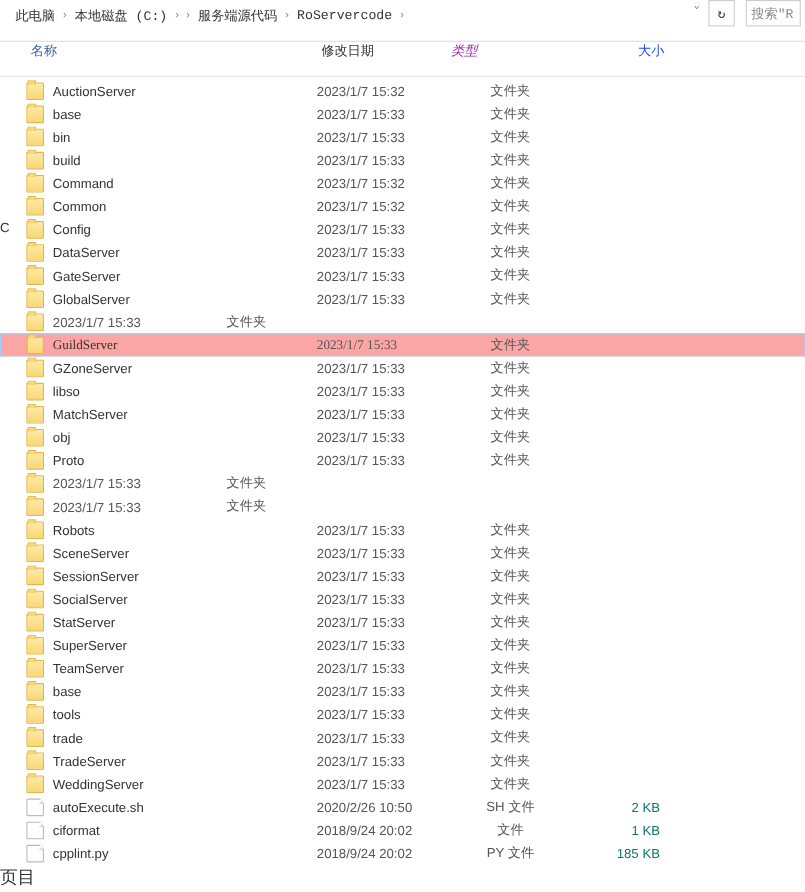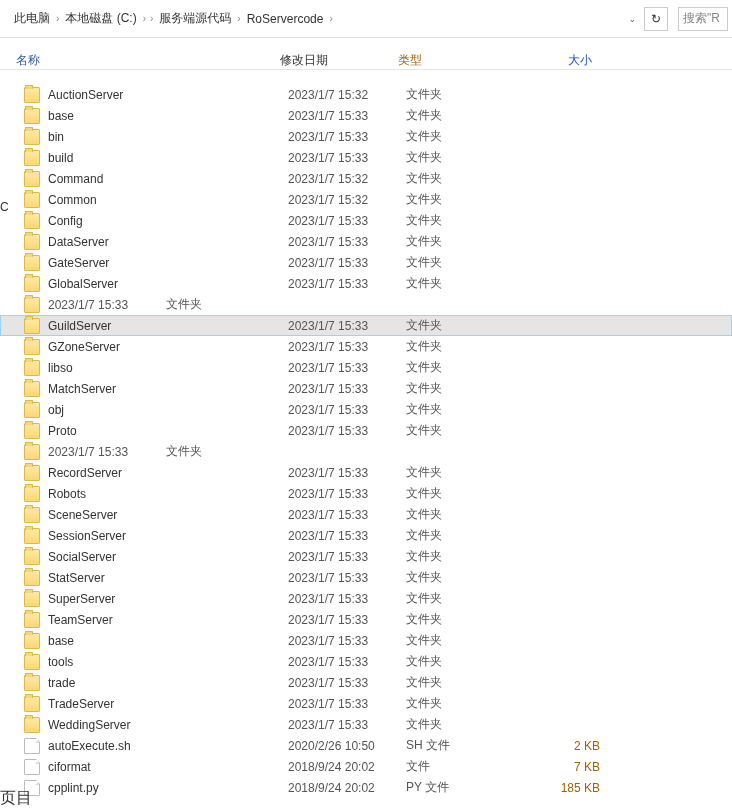--- a/index.html
+++ b/index.html
@@ -7,24 +7,24 @@
       font-family: "Microsoft YaHei", "Segoe UI", Tahoma, sans-serif;
       font-size: 12px;
       background: #ffffff;
       color: #333;
       width: 732px;
       height: 811px;
       overflow: hidden;
     }
     .breadcrumb-bar {
       display: flex;
-      align-items: center;
       height: 38px;
       border-bottom: 1px solid #ddd;
       padding: 0 4px;
+      font-family: Liberation Mono, monospace;
     }
     .breadcrumb {
       display: flex;
       align-items: center;
       flex: 1;
       height: 28px;
       padding: 0 6px;
     }
     .crumb {
       display: inline-flex;
@@ -55,38 +55,37 @@
       padding: 0 4px;
       display: flex;
       align-items: center;
       overflow: hidden;
       color: #888;
     }
     .columns-header {
       display: flex;
       height: 32px;
       border-bottom: 1px solid #e5e5e5;
-      align-items: flex-end;
-      padding-left: 16px;
+      align-items: flex-start;
+      padding-left: 28px;
     }
     .col-name { width: 264px; color: #355b9c; }
     .col-date { width: 118px; color: #333; }
-    .col-type { width: 116px; color: #a16207; }
+    .col-type { width: 116px; color: #a21caf; font-style: italic; }
     .col-size { width: 78px; text-align: right; color: #1d4ed8; }
     .file-list {
       padding-top: 2px;
-      margin-top: 12px;
     }
     .row {
       display: flex;
       align-items: center;
       height: 21px;
       padding-left: 24px;
     }
-    .row.selected { background: #e5e5e5; border: 1px solid #99d1ff; padding-left: 23px; height: 21px; }
+    .row.selected { background: #fca5a5; border: 1px solid #99d1ff; padding-left: 23px; height: 21px; font-family: Liberation Serif, serif; }
     .icon {
       width: 16px; height: 16px;
       margin-right: 8px;
       flex-shrink: 0;
     }
     .folder-icon {
       background: linear-gradient(180deg, #ffe9a6 0%, #f8d775 100%);
       border: 1px solid #e0b84c;
       border-radius: 1px;
       position: relative;
@@ -118,22 +117,22 @@
     .file-icon::after {
       content: "";
       position: absolute;
       top: 0; right: 0;
       border-style: solid;
       border-width: 0 0 4px 4px;
       border-color: transparent transparent #ddd transparent;
     }
     .cell-name { width: 240px; color: #333; white-space: nowrap; overflow: hidden; }
     .cell-date { width: 118px; color: #555; }
-    .cell-type { width: 116px; color: #555; }
-    .cell-size { width: 78px; text-align: right; color: #a16207; }
+    .cell-type { width: 116px; color: #555; text-align: center; }
+    .cell-size { width: 78px; text-align: right; color: #0f766e; }
     .left-edge {
       position: absolute;
       left: 0; top: 200px;
       width: 10px; height: 30px;
       color: #333;
       font-size: 12px;
     }
     .bottom-edge {
       position: absolute;
       left: 0; bottom: 2px;
@@ -292,21 +291,20 @@
       <div class="cell-size"></div>
     </div>
     <div class="row">
       <div class="icon folder-icon"></div>
       <div class="cell-date">2023/1/7 15:33</div>
       <div class="cell-type">文件夹</div>
       <div class="cell-size"></div>
     </div>
     <div class="row">
       <div class="icon folder-icon"></div>
-      <div class="cell-name">RecordServer</div>
       <div class="cell-date">2023/1/7 15:33</div>
       <div class="cell-type">文件夹</div>
       <div class="cell-size"></div>
     </div>
     <div class="row">
       <div class="icon folder-icon"></div>
       <div class="cell-name">Robots</div>
       <div class="cell-date">2023/1/7 15:33</div>
       <div class="cell-type">文件夹</div>
       <div class="cell-size"></div>
@@ -393,21 +391,21 @@
       <div class="cell-name">autoExecute.sh</div>
       <div class="cell-date">2020/2/26 10:50</div>
       <div class="cell-type">SH 文件</div>
       <div class="cell-size">2 KB</div>
     </div>
     <div class="row">
       <div class="icon file-icon"></div>
       <div class="cell-name">ciformat</div>
       <div class="cell-date">2018/9/24 20:02</div>
       <div class="cell-type">文件</div>
-      <div class="cell-size">7 KB</div>
+      <div class="cell-size">1 KB</div>
     </div>
     <div class="row">
       <div class="icon file-icon"></div>
       <div class="cell-name">cpplint.py</div>
       <div class="cell-date">2018/9/24 20:02</div>
       <div class="cell-type">PY 文件</div>
       <div class="cell-size">185 KB</div>
     </div>
   </div>
 

